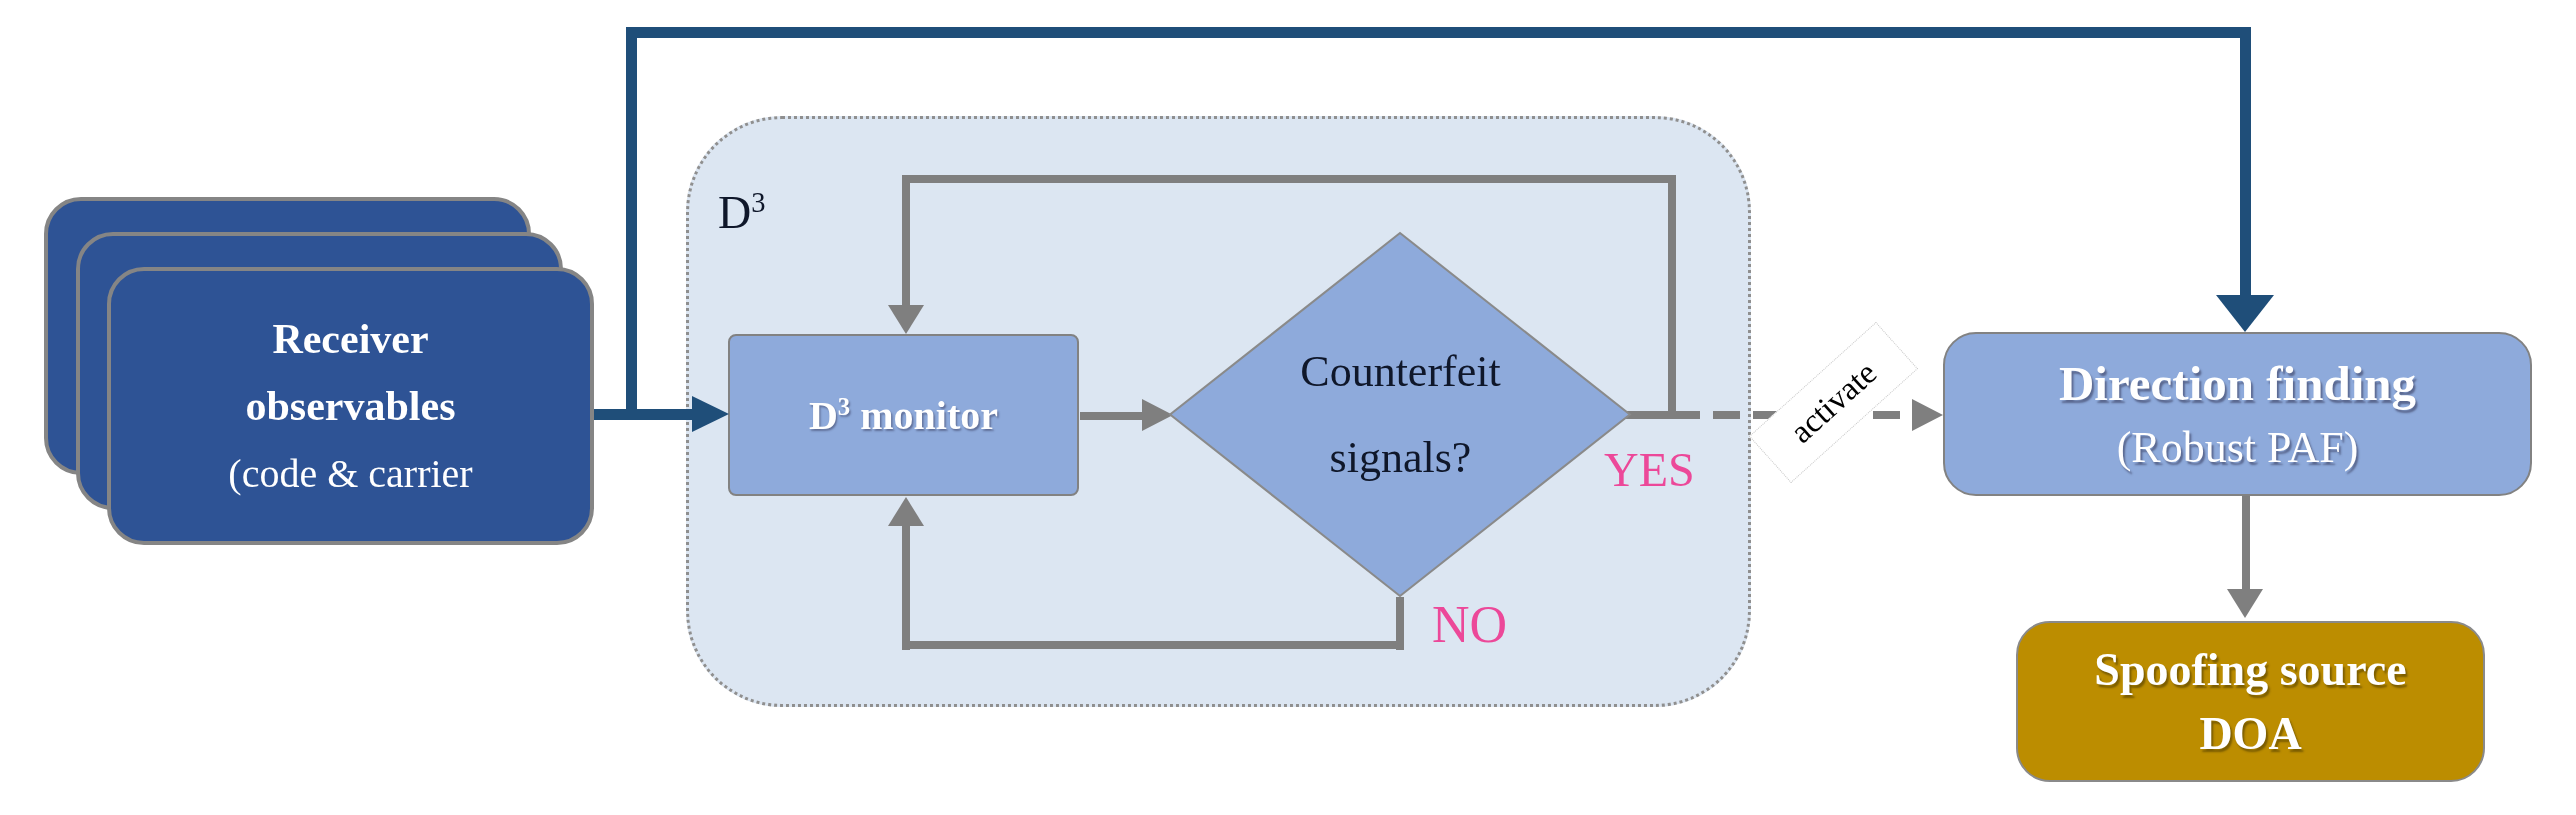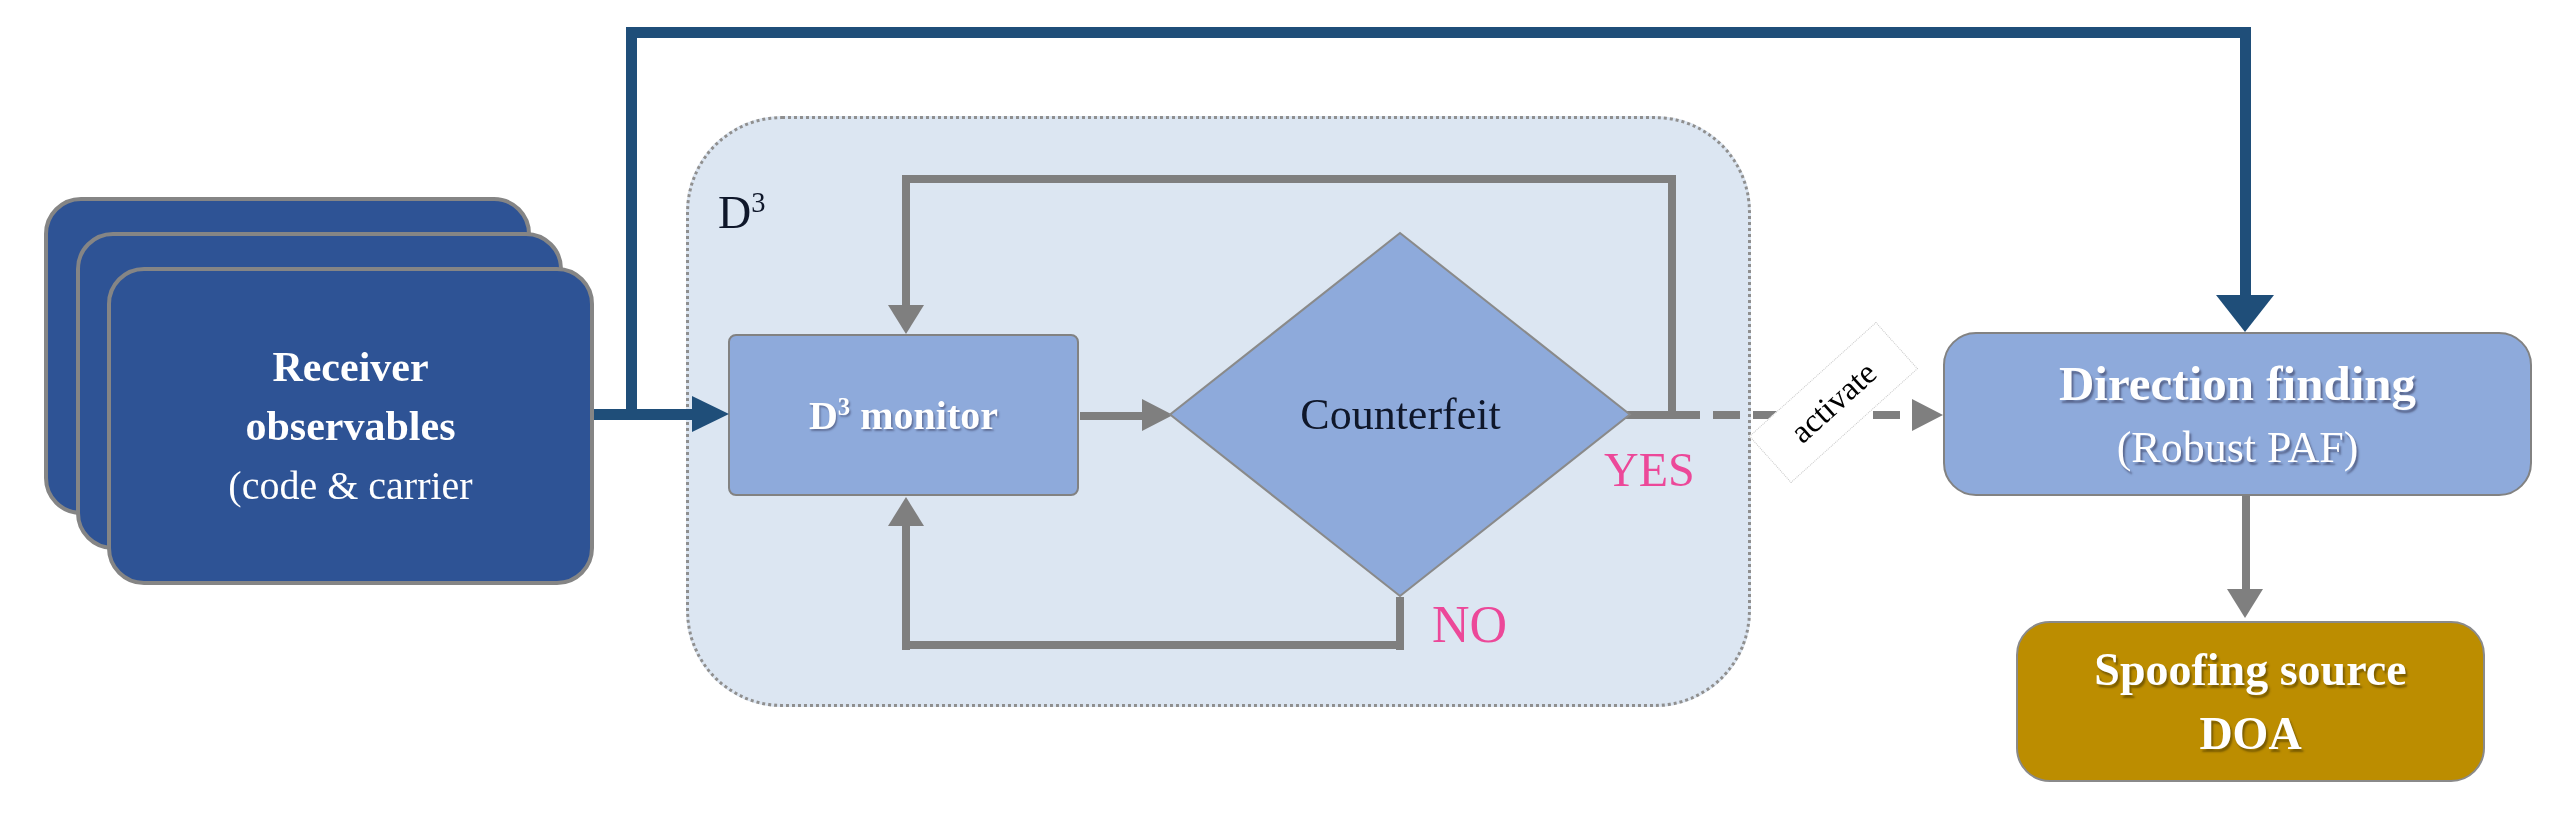--- a/index.html
+++ b/index.html
@@ -13,22 +13,22 @@
   }
   html,body{margin:0;padding:0;background:#ffffff;}
   #canvas{
     position:relative;width:2576px;height:815px;background:#ffffff;overflow:hidden;
     font-family:"Liberation Serif","DejaVu Serif",serif;color:#000;
   }
   .abs{position:absolute;box-sizing:border-box;}
 
   
   .stack-box{
-    width:487px;height:318px;border-radius:37px;
-    background:var(--receiver-box);border:4.8px solid #858585;
+    width:487px;height:278px;border-radius:37px;
+    background:var(--receiver-box);border:4.8px solid #858585;gap:8px;
   }
   #stack-back{left:44px;top:197px;z-index:1;}
   #stack-mid{left:76px;top:232px;z-index:2;}
   #stack-front{
     left:107px;top:267px;z-index:3;
     display:flex;flex-direction:column;justify-content:center;align-items:center;
     color:#fff;text-align:center;
   }
   .rcv-line{font-size:40px;line-height:59px;white-space:nowrap;}
   .rcv-bold{font-weight:bold;font-size:42px;}
@@ -169,20 +169,21 @@
 
   <div class="abs proc-box" id="monitor-box">
     <div class="t1"><span>D</span><span class="sup">3</span><span> monitor</span></div>
   </div>
 
   <svg class="abs" id="diamond-svg" width="464" height="367" viewBox="0 0 680 538">
     <polygon points="340,3 677,269 340,535 3,269"></polygon>
   </svg>
   <div class="abs" id="diamond-text">
     <div>Counterfeit</div>
+    <div>signals?</div>
   </div>
 
   <div class="abs edge-label" id="yes-label">YES</div>
   <div class="abs edge-label" id="no-label">NO</div>
   <div class="abs" id="activate-label">activate</div>
 
   <div class="abs proc-box" id="df-box">
     <div class="t1">Direction finding</div>
     <div class="t2">(Robust PAF)</div>
   </div>

